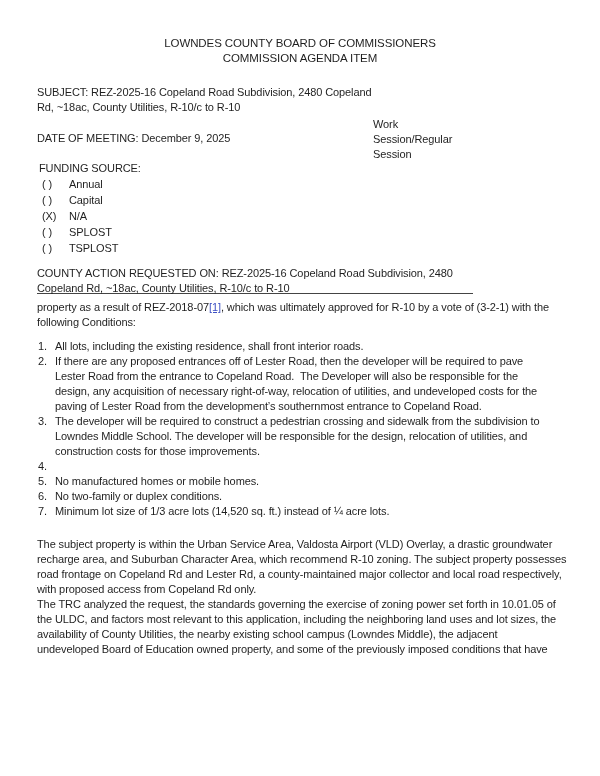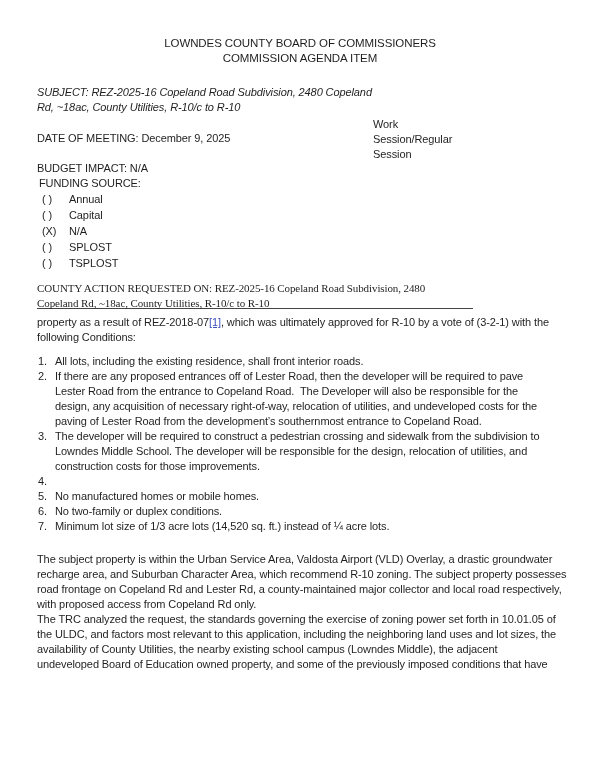--- a/index.html
+++ b/index.html
@@ -17,30 +17,30 @@
     position: relative;
     width: 600px; height: 776px;
     box-sizing: border-box;
     padding: 36px 37px 0 37px;
     background: #ffffff;
     border-radius: 14px;
   }
   .tline { white-space: pre; }
   .title-block { text-align: center; }
   .title-block .tline { font-size: 11.5px; }
-  .subject-block { margin-top: 19px; font-style: italic; }
+  .subject-block { margin-top: 19px; }
   .meeting-row { position: relative; height: 46px; }
   .date-of-meeting { position: absolute; left: 0; top: 16px; white-space: pre; text-align: center; }
   .session-block { position: absolute; left: 336px; top: 2px; }
   .budget-impact { white-space: pre; }
   .funding-label { white-space: pre; padding-left: 2px; }
   .funding-options { padding-left: 5px; }
   .funding-option { line-height: 16px; white-space: pre; }
   .funding-option .mark { display: inline-block; width: 27px; }
-  .county-block { margin-top: 10px; font-family: Liberation Serif, serif; }
+  .county-block { margin-top: 10px; }
   .section-divider {
     width: 436px; height: 0;
     border-top: 1.5px solid #444444;
     margin-top: -3px;
   }
   .history-block { margin-top: 6px; }
   .ref-link { color: #3d50c3; text-decoration: underline; cursor: pointer; }
   .history-block span { white-space: pre; }
   .conditions-list { margin-top: 9px; }
   .cond-row { display: flex; }
@@ -66,21 +66,20 @@
 
   <div class="meeting-row">
     <div class="date-of-meeting">DATE OF MEETING: December 9, 2025</div>
     <div class="session-block">
         <div class="tline">Work</div>
         <div class="tline">Session/Regular</div>
         <div class="tline">Session</div>
       </div>
   </div>
 
-  <div class="budget-impact">BUDGET IMPACT: N/A</div>
 
   <div class="funding-label">FUNDING SOURCE:</div>
 
   <div class="funding-options" id="funding-options">
       <div class="funding-option"><span class="mark">( )</span><span>Annual</span></div>
       <div class="funding-option"><span class="mark">( )</span><span>Capital</span></div>
       <div class="funding-option"><span class="mark">(X)</span><span>N/A</span></div>
       <div class="funding-option"><span class="mark">( )</span><span>SPLOST</span></div>
       <div class="funding-option"><span class="mark">( )</span><span>TSPLOST</span></div>
     </div>

